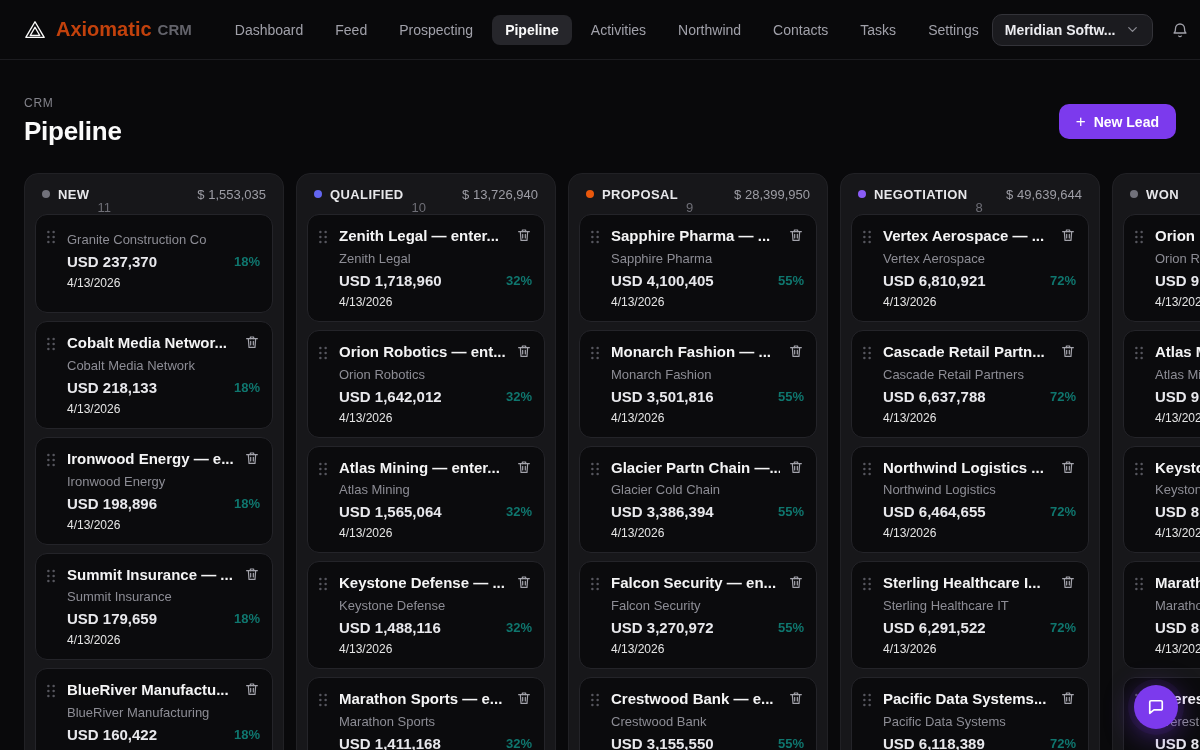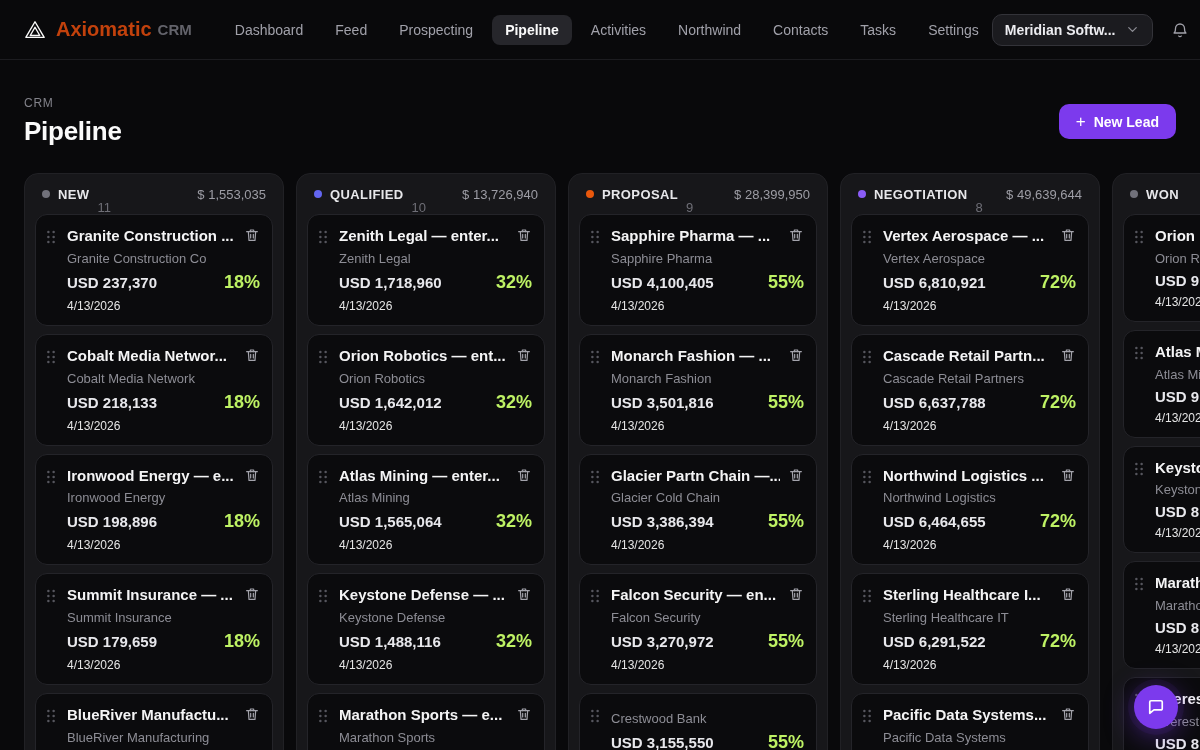--- a/index.html
+++ b/index.html
@@ -75,21 +75,21 @@
   .card-body { flex:1; min-width:0; }
   .card-top { display:flex; align-items:flex-start; gap:8px; }
   .card-title {
     flex:1; min-width:0; font-size:15px; font-weight:700; color:#f4f4f5;
     white-space:nowrap; overflow:hidden; line-height:1.25;
   }
   .delete-btn { background:transparent; border:none; padding:0; cursor:pointer; flex:0 0 16px; }
   .card-company { font-size:13px; color:#8d8d95; margin-top:5px; white-space:nowrap; overflow:hidden; min-height:15px; }
   .card-value-row { display:flex; align-items:center; justify-content:space-between; margin-top:6px; min-height:17px; }
   .card-value { font-size:15px; font-weight:700; color:#e8e8ec; white-space:nowrap; overflow:hidden; }
-  .card-probability { font-size:18px; font-weight:700; color:#bef264; margin-left:8px; }
+  .card-probability { font-size:13px; font-weight:700; color:#0f766e; margin-left:8px; }
   .card-date { font-size:12px; color:#e5e5e5; margin-top:6px; min-height:13px; }
 
   
   .chat-fab {
     position:absolute; right:22px; bottom:21px; width:44px; height:44px;
     border-radius:50%; background:#7c3aed; border:none; cursor:pointer;
     display:flex; align-items:center; justify-content:center;
     box-shadow:0 6px 28px rgba(124,58,237,.5), 0 0 0 6px rgba(124,58,237,.07);
   }
 </style>
@@ -174,33 +174,20 @@
       <svg viewBox="0 0 10 14" width="10" height="14" fill="#56565e">
         <circle cx="2.4" cy="2" r="1.25"></circle>
               <circle cx="7.6" cy="2" r="1.25"></circle>
         <circle cx="2.4" cy="7" r="1.25"></circle>
               <circle cx="7.6" cy="7" r="1.25"></circle>
         <circle cx="2.4" cy="12" r="1.25"></circle>
               <circle cx="7.6" cy="12" r="1.25"></circle>
       </svg>
     </span>
     <div class="card-body">
-      <div class="card-top">
-        <div class="card-title">Granite Construction ...</div>
-        <button class="delete-btn">
-          <span style="display:flex;">
-            <svg viewBox="0 0 24 24" width="16" height="16" fill="none" stroke="#a3a3ab" stroke-width="1.8" stroke-linecap="round" stroke-linejoin="round">
-              <path d="M4 7h16"></path>
-                    <path d="M9.5 7V4.5h5V7"></path>
-                    <path d="M6.5 7l1 13h9l1-13"></path>
-                    <path d="M10 11v5.5M14 11v5.5"></path>
-            </svg>
-          </span>
-        </button>
-      </div>
       <div class="card-company">Granite Construction Co</div>
       <div class="card-value-row">
         <span class="card-value">USD 237,370</span>
         <span class="card-probability">18%</span>
       </div>
       <div class="card-date">4/13/2026</div>
     </div>
   </article>
         <article class="card">
     <span class="card-handle">
@@ -656,20 +643,33 @@
       <svg viewBox="0 0 10 14" width="10" height="14" fill="#56565e">
         <circle cx="2.4" cy="2" r="1.25"></circle>
               <circle cx="7.6" cy="2" r="1.25"></circle>
         <circle cx="2.4" cy="7" r="1.25"></circle>
               <circle cx="7.6" cy="7" r="1.25"></circle>
         <circle cx="2.4" cy="12" r="1.25"></circle>
               <circle cx="7.6" cy="12" r="1.25"></circle>
       </svg>
     </span>
     <div class="card-body">
+      <div class="card-top">
+        <div class="card-title">Crestwood Bank — e...</div>
+        <button class="delete-btn">
+          <span style="display:flex;">
+            <svg viewBox="0 0 24 24" width="16" height="16" fill="none" stroke="#a3a3ab" stroke-width="1.8" stroke-linecap="round" stroke-linejoin="round">
+              <path d="M4 7h16"></path>
+                    <path d="M9.5 7V4.5h5V7"></path>
+                    <path d="M6.5 7l1 13h9l1-13"></path>
+                    <path d="M10 11v5.5M14 11v5.5"></path>
+            </svg>
+          </span>
+        </button>
+      </div>
       <div class="card-company">Crestwood Bank</div>
       <div class="card-value-row">
         <span class="card-value">USD 3,155,550</span>
         <span class="card-probability">55%</span>
       </div>
 
     </div>
   </article>
       </div>
   </section>

